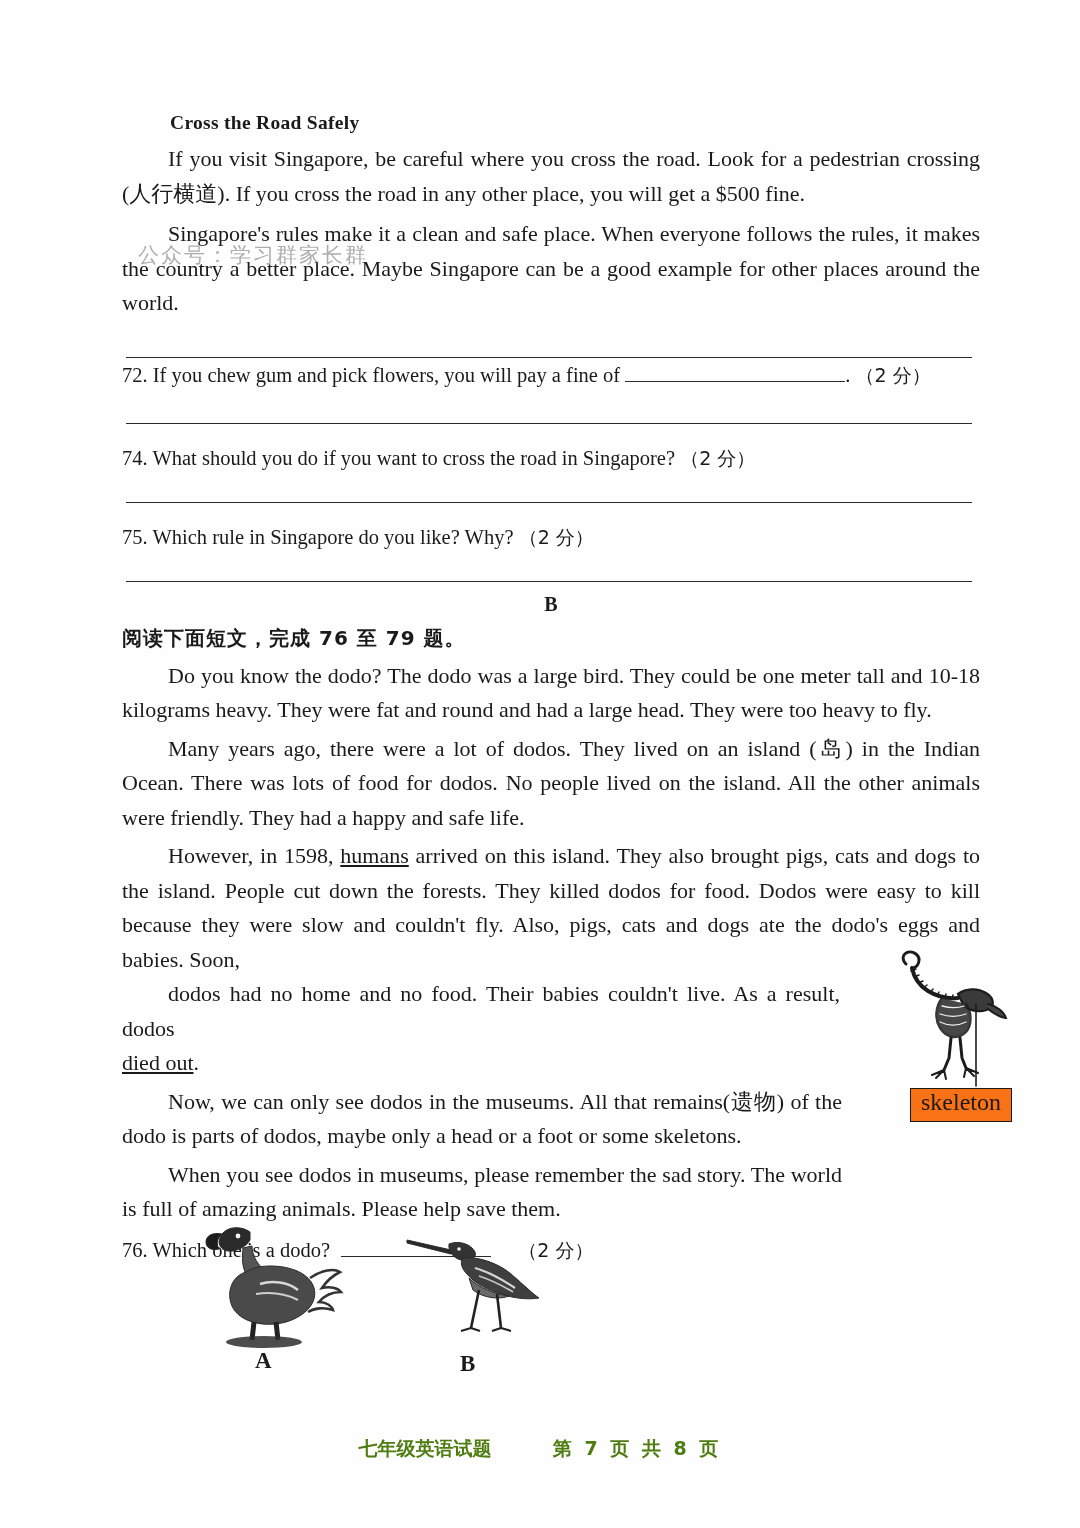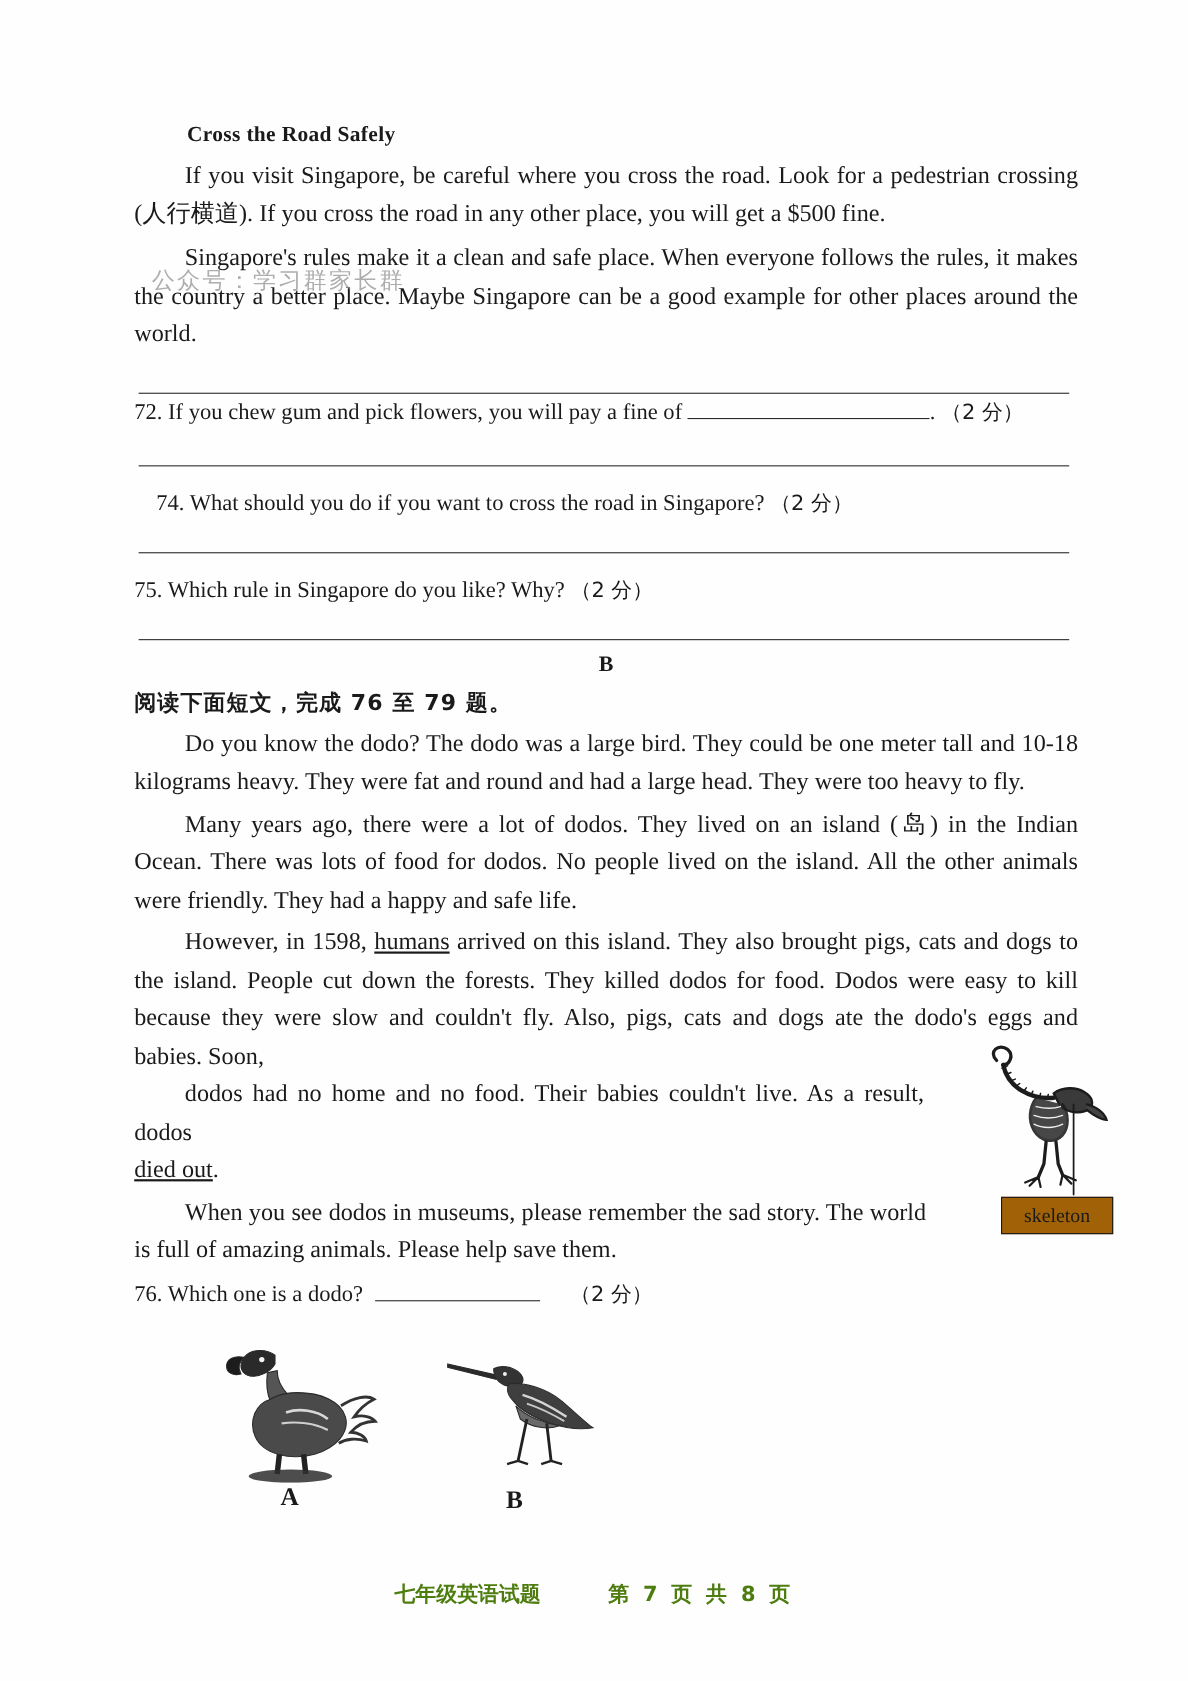--- a/index.html
+++ b/index.html
@@ -106,24 +106,23 @@
     height: 180px;
   }
   .skeleton-box {
     position: absolute;
     left: 14px;
     top: 142px;
     width: 100px;
     height: 32px;
     border: 1.8px solid #1a1a1a;
     display: flex;
-    align-items: center;
     justify-content: center;
-    font-size: 18px;
-    background: #a16207;
+    font-size: 24px;
+    background: #f97316;
   }
 
   
   .birds {
     position: absolute;
     left: 190px;
     top: 1218px;
     width: 420px;
     height: 190px;
   }
@@ -173,21 +172,21 @@
     <div class="q-line" style="">
       <span>72.</span>
       <span>If you chew gum and pick flowers, you will pay a fine of</span>
       <span class="inline-blank" style="width:220px;height:19px;"></span><span>.</span>
       <span class="cn">（2 分）</span>
     </div>
 
     <div style="height:31px;"></div>
     <hr class="answer-rule">
 
-    <div class="q-line" style="margin-top:17px;margin-left:20px;">
+    <div class="q-line" style="margin-top:17px;">
       <span>74.</span>
       <span>What should you do if you want to cross the road in Singapore?</span>
       <span class="cn">（2 分）</span>
     </div>
     <div style="height:27px;"></div>
     <hr class="answer-rule">
 
     <div class="q-line" style="margin-top:17px;">
       <span>75.</span>
       <span>Which rule in Singapore do you like? Why?</span>
@@ -207,20 +206,23 @@
     <p class="para" style="margin-top:4px;">
       <span>Many years ago, there were a lot of dodos. They lived on an island (岛) in the Indian Ocean. There was lots of food for dodos. No people lived on the island. All the other animals were friendly. They had a happy and safe life.</span>
     </p>
 
     <p class="para" style="margin-top:4px; width:858px;">
       However, in 1598, <u class="plain">humans</u> arrived on this island. They also brought pigs, cats and dogs to the island. People cut down the forests. They killed dodos for food. Dodos were easy to kill because they were slow and couldn't fly. Also, pigs, cats and dogs ate the dodo's eggs and babies.&nbsp;Soon,<br>
       <span style="display:inline-block;width:718px;text-align:justify;">dodos had no home and no food. Their babies couldn't live. As a result, dodos</span><br>
       <u class="plain">died out</u>.
     </p>
 
+    <p class="para" style="margin-top:4px; width:720px;">
+      <span>Now, we can only see dodos in the museums. All that remains(遗物) of the dodo is parts of dodos, maybe only a head or a foot or some skeletons.</span>
+    </p>
 
     <p class="para" style="margin-top:4px; width:720px;">
       <span>When you see dodos in museums, please remember the sad story. The world is full of amazing animals. Please help save them.</span>
     </p>
 
     <div class="q-line" style="margin-top:6px;">
       <span>76.</span>
       <span>Which one is a dodo?</span>
       <span class="inline-blank" style="width:150px;height:19px;margin-left:6px;"></span>
       <span class="cn" style="margin-left:22px;">（2 分）</span>

